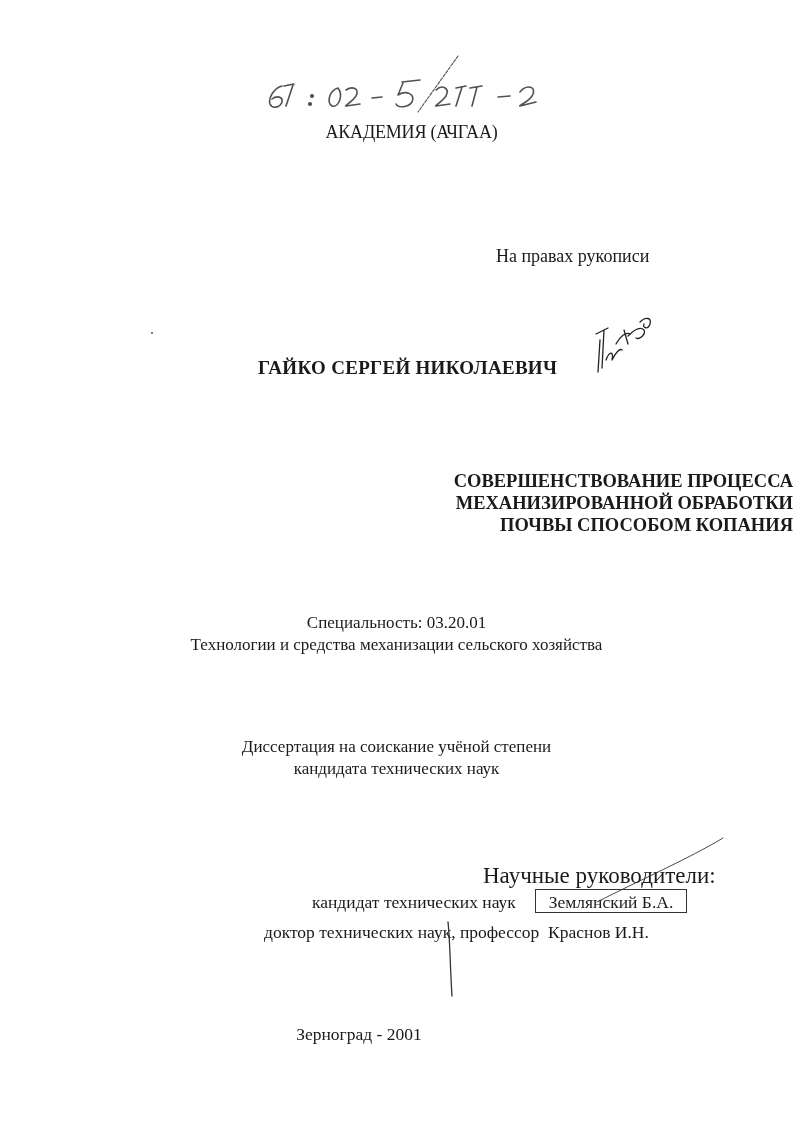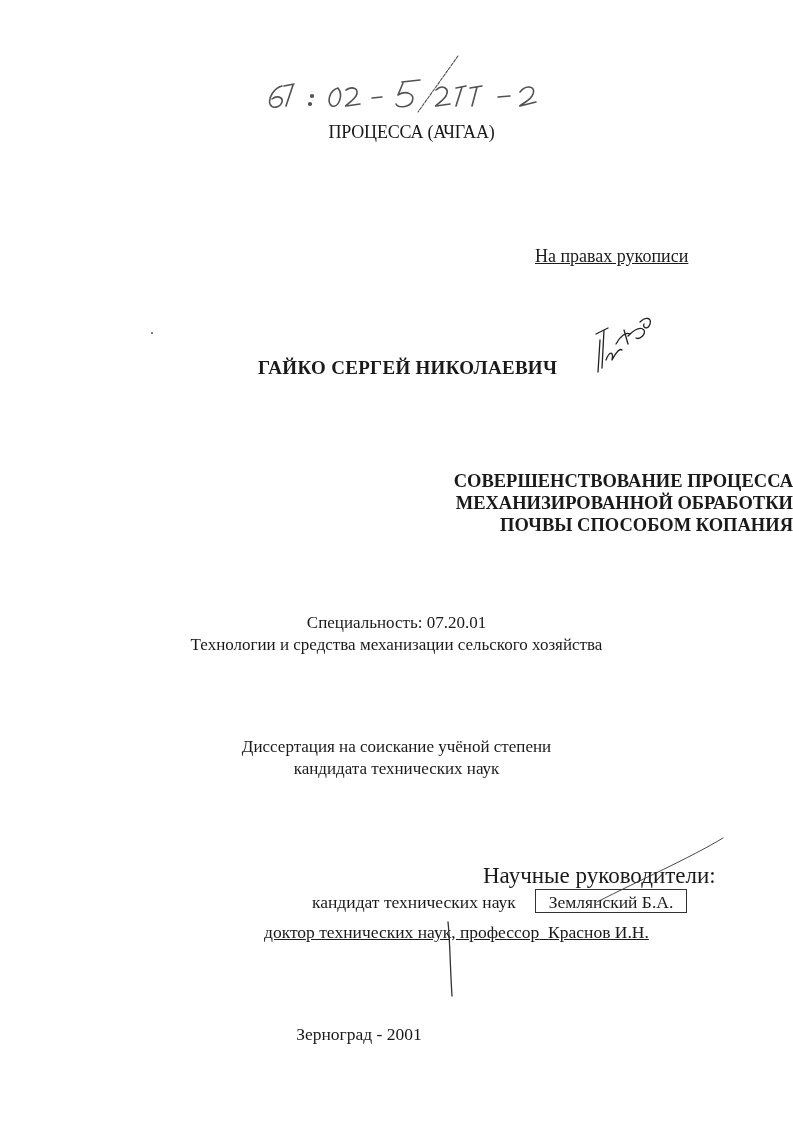--- a/index.html
+++ b/index.html
@@ -3,33 +3,33 @@
   <meta charset="utf-8">
   <style>
     html, body { margin: 0; padding: 0; background: #ffffff; }
     body { width: 793px; height: 1122px; position: relative; overflow: hidden; font-family: "Liberation Serif", "DejaVu Serif", serif; color: #1a1a1a; }
     .page { position: absolute; left: 0; top: 0; width: 793px; height: 1122px; background: #ffffff; }
     .abs { position: absolute; white-space: nowrap; }
     .hw { position: absolute; left: 0; top: 0; }
     .inst { left: 0; width: 793px; top: 121px; font-size: 18px; line-height: 22px; text-align: center; letter-spacing: -0.2px; }
     .inst .l1 { display: block; padding-left: 8px; }
     .inst .l2 { display: block; padding-left: 30px; }
-    .rights { left: 535px; top: 246px; font-size: 18px; text-decoration: underline; }
+    .rights { left: 496px; top: 246px; font-size: 18px; }
     .author { left: 258px; top: 357px; font-size: 19px; font-weight: bold; letter-spacing: 0.3px; }
     .title { left: 0; width: 793px; top: 470px; font-size: 18.5px; font-weight: bold; line-height: 22px; text-align: right; }
     .title span { display: block; }
     .spec { left: 0; width: 793px; top: 612px; font-size: 17px; line-height: 22px; text-align: center; }
     .spec span { display: block; }
     .spec .s1 { padding-left: 0; }
     .diss { left: 0; width: 793px; top: 736px; font-size: 17px; line-height: 22px; text-align: center; }
     .diss span { display: block; }
     .sup-head { left: 483px; top: 863px; font-size: 23px; }
     .sup1-role { left: 312px; top: 892px; font-size: 17.5px; }
     .sup1-name { left: 535px; top: 889px; width: 152px; height: 24px; border: 1px solid #333; font-size: 17.5px; line-height: 24px; text-align: center; box-sizing: border-box; }
-    .sup2 { left: 264px; top: 922px; font-size: 17.5px; text-decoration: underline; }
+    .sup2 { left: 264px; top: 922px; font-size: 17.5px; }
     .city { left: 0; width: 718px; top: 1024px; font-size: 17.5px; text-align: center; }
   </style>
 </head>
 <body>
 
 <div class="page">
 
   <svg class="hw" width="793" height="130" viewBox="0 0 793 130">
     <g fill="none" stroke="#333" stroke-width="1.6" stroke-linecap="round" stroke-linejoin="round" opacity="0.85">
 
@@ -56,21 +56,21 @@
 
       <path d="M470 88 L482 86 M477 87 L472 106"></path>
 
       <path d="M498 97 L510 96"></path>
 
       <path d="M520 92 C526 84 538 86 532 96 C528 102 518 106 520 106 L536 102"></path>
     </g>
   </svg>
 
   <div class="abs inst">
-    <span class="l2">ПРОЦЕССА (АЧГАА)</span>
+    <span class="l2">АКАДЕМИЯ (АЧГАА)</span>
   </div>
 
   <div class="abs rights">На правах рукописи</div>
 
   <div class="abs author">ГАЙКО СЕРГЕЙ НИКОЛАЕВИЧ</div>
 
   <svg class="hw" width="793" height="400" viewBox="0 0 793 400" style="top:0;">
     <g fill="none" stroke="#222" stroke-width="1.3" stroke-linecap="round" stroke-linejoin="round">
       <path d="M596 334 L608 328 M600 340 L598 372 M604 330 L602 368"></path>
       <path d="M606 360 C610 350 614 352 612 360 C616 352 620 348 622 350"></path>
@@ -80,21 +80,21 @@
     </g>
   </svg>
 
   <div class="abs title">
     <span>СОВЕРШЕНСТВОВАНИЕ ПРОЦЕССА</span>
     <span>МЕХАНИЗИРОВАННОЙ ОБРАБОТКИ</span>
     <span>ПОЧВЫ СПОСОБОМ КОПАНИЯ</span>
   </div>
 
   <div class="abs spec">
-    <span class="s1">Специальность: 07.20.01</span>
+    <span class="s1">Специальность: 03.20.01</span>
     <span>Технологии и средства механизации сельского хозяйства</span>
   </div>
 
   <div class="abs diss">
     <span>Диссертация на соискание учёной степени</span>
     <span>кандидата технических наук</span>
   </div>
 
   <div class="abs sup-head">Научные руководители:</div>
 

